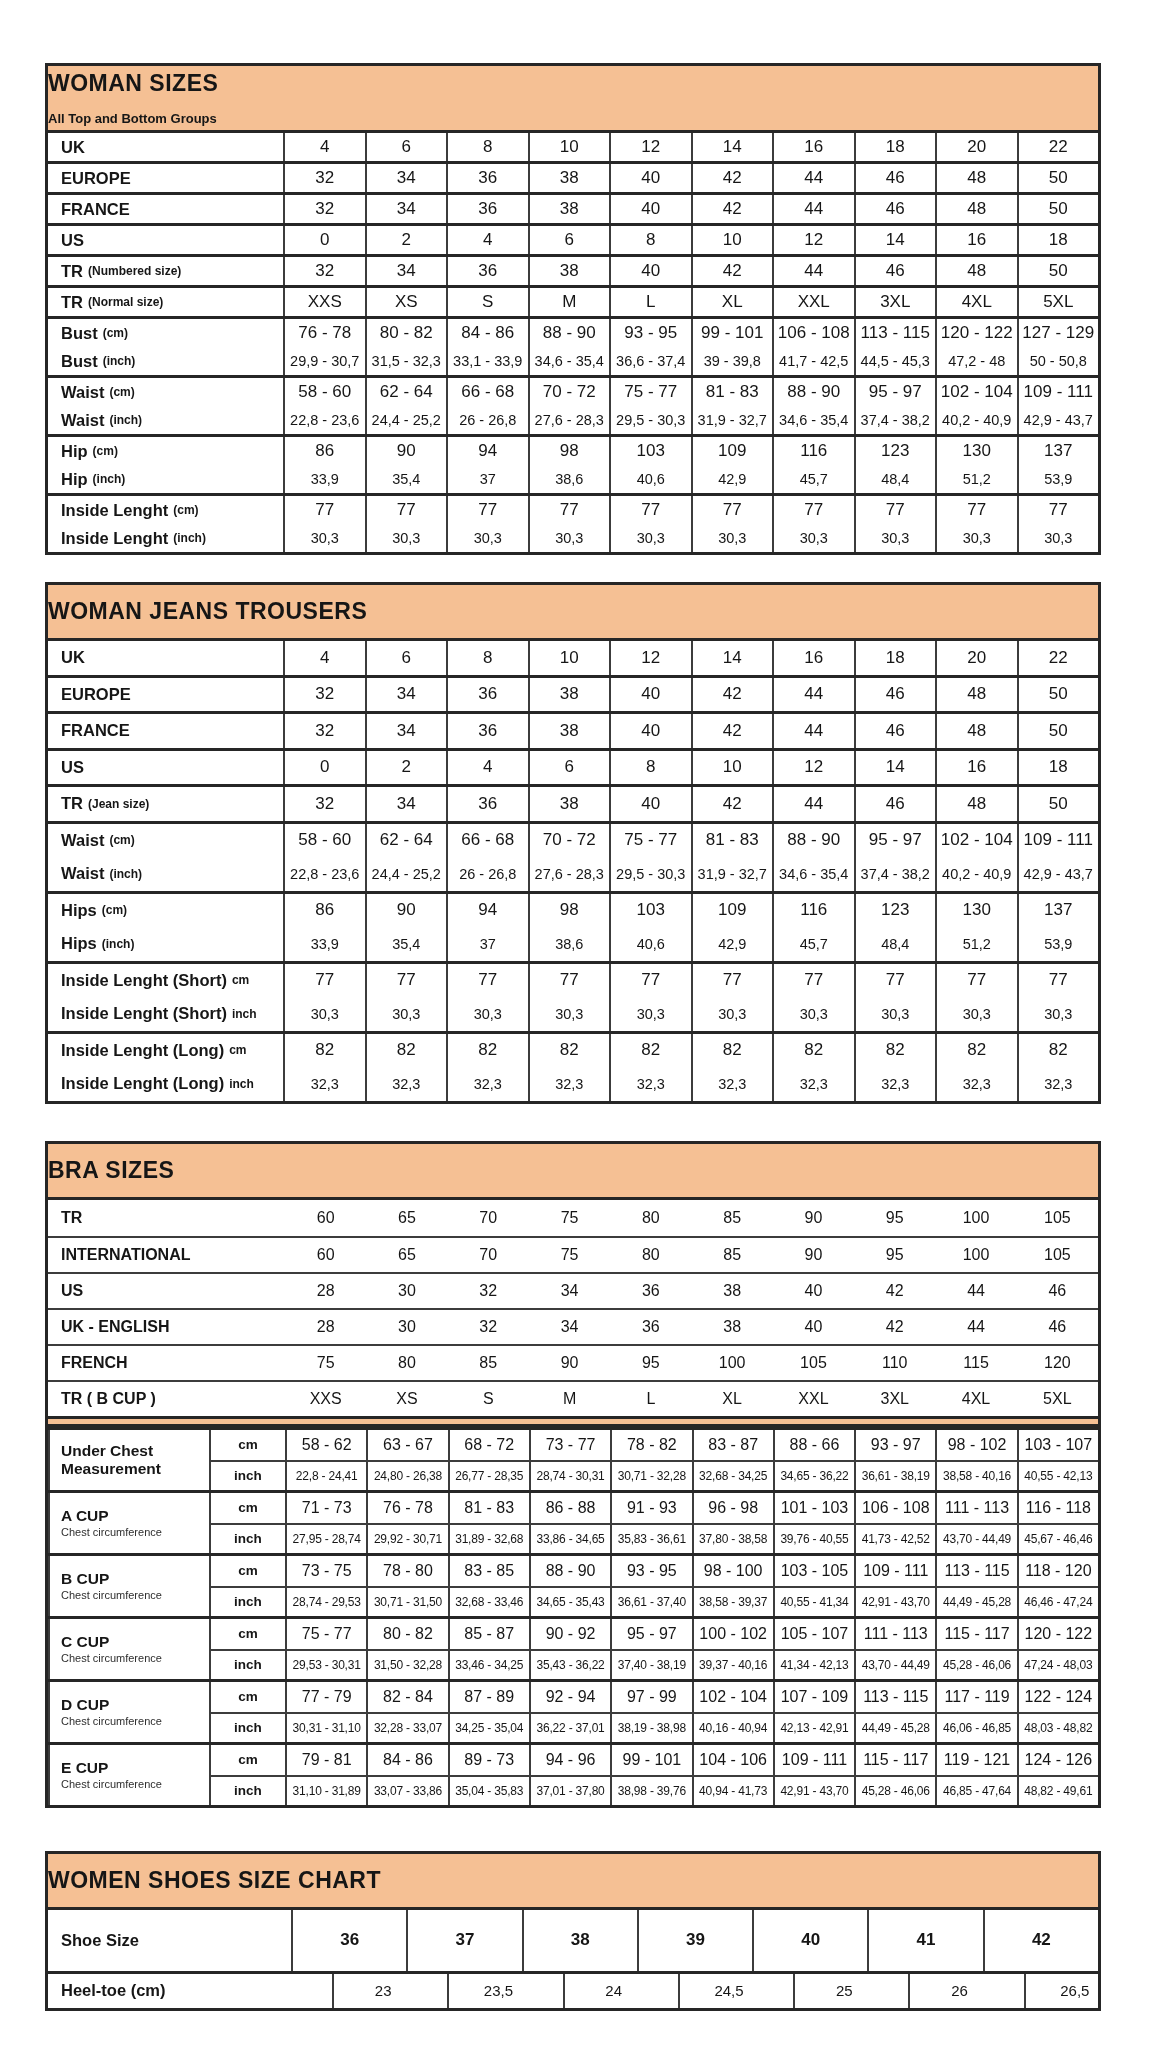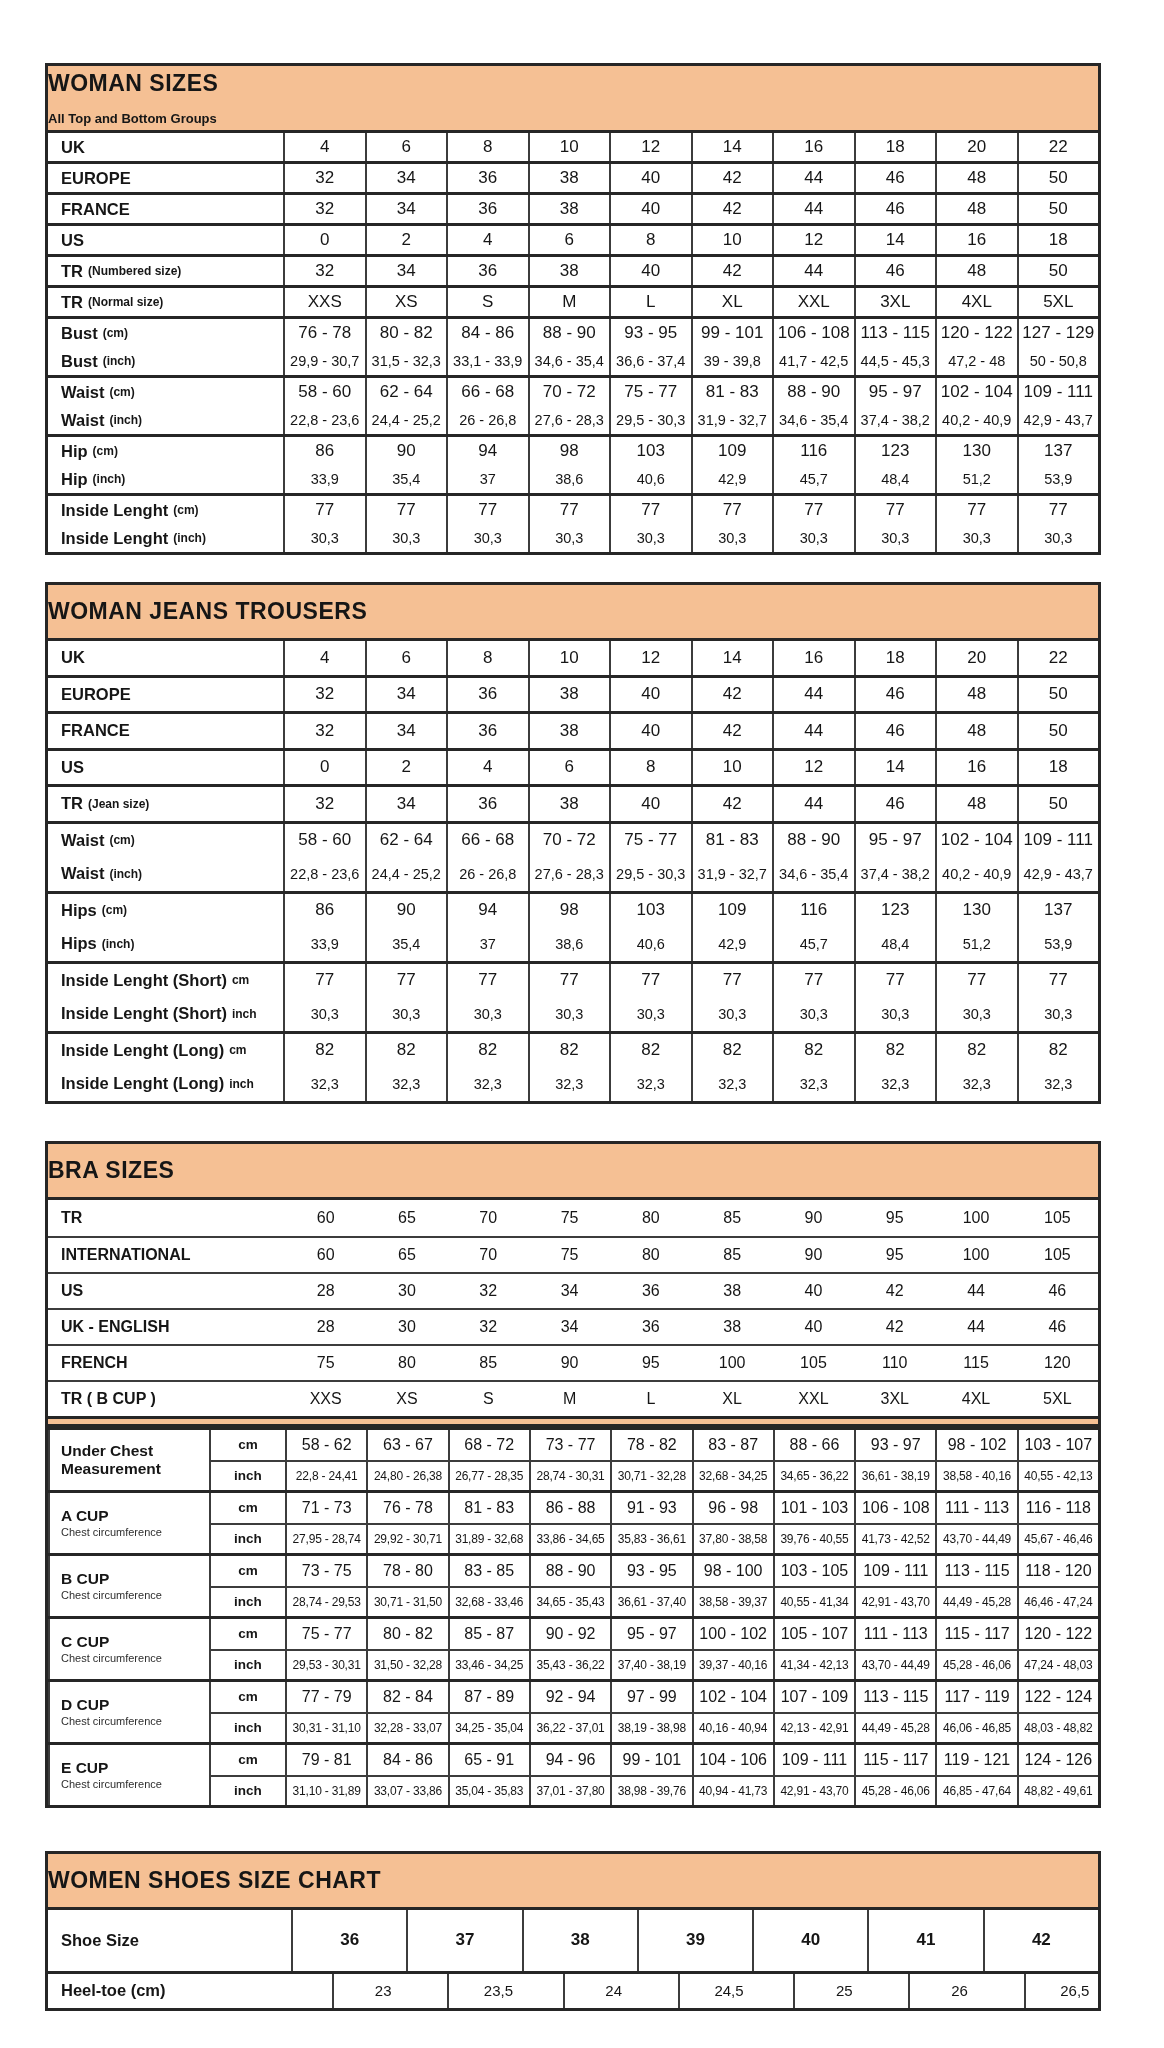--- a/index.html
+++ b/index.html
@@ -801,21 +801,21 @@
           <div class="cell bmv r2 sm">48,03 - 48,82</div>
         </div>
         <div class="bra-grp">
           <div class="cell cup-label">
             <div class="cup-name">E CUP</div>
             <div class="cup-cap">Chest circumference</div>
           </div>
           <div class="cell unit r1">cm</div>
           <div class="cell bmv r1">79 - 81</div>
           <div class="cell bmv r1">84 - 86</div>
-          <div class="cell bmv r1">65 - 91</div>
+          <div class="cell bmv r1">89 - 73</div>
           <div class="cell bmv r1">94 - 96</div>
           <div class="cell bmv r1">99 - 101</div>
           <div class="cell bmv r1">104 - 106</div>
           <div class="cell bmv r1">109 - 111</div>
           <div class="cell bmv r1">115 - 117</div>
           <div class="cell bmv r1">119 - 121</div>
           <div class="cell bmv r1">124 - 126</div>
           <div class="cell unit r2">inch</div>
           <div class="cell bmv r2 sm">31,10 - 31,89</div>
           <div class="cell bmv r2 sm">33,07 - 33,86</div>

